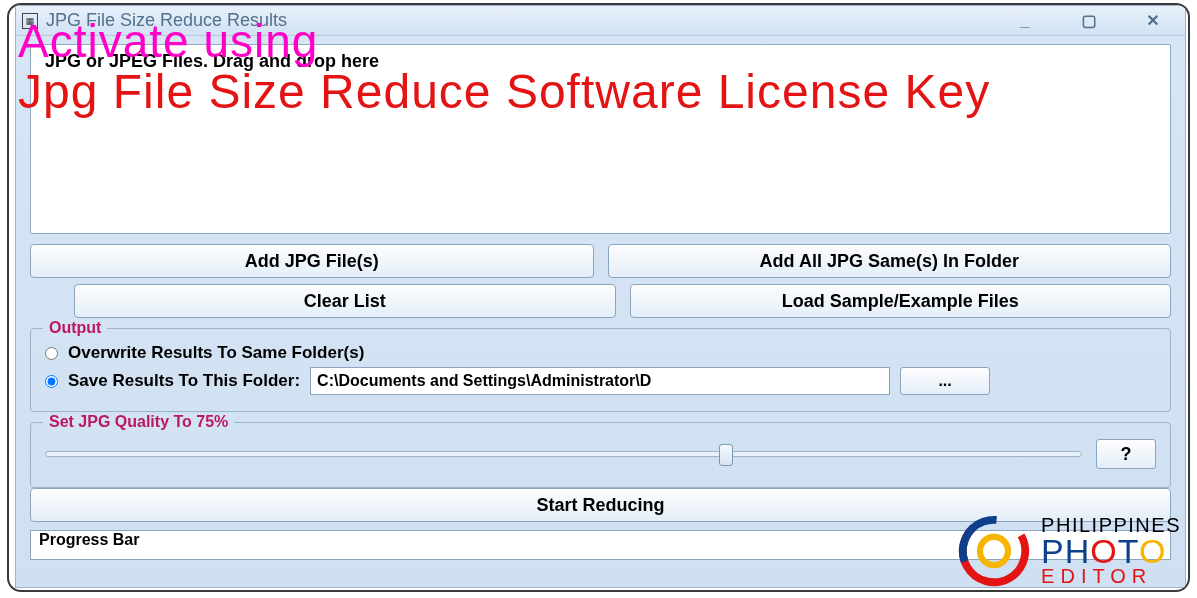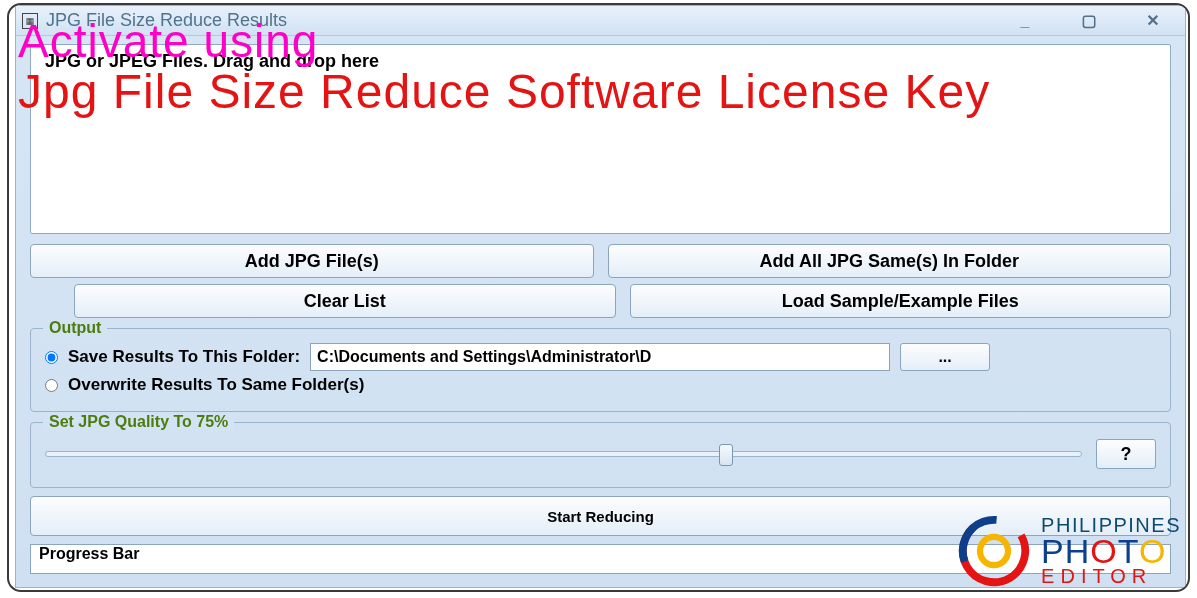--- a/index.html
+++ b/index.html
@@ -76,21 +76,21 @@
       border-radius: 4px;
       margin-top: 10px;
       padding: 10px 14px 12px;
       position: relative;
     }
     .legend {
       position: absolute;
       top: -10px; left: 12px;
       background: #d3e3f3;
       padding: 0 6px;
-      color: #4d7c0f;
+      color: #be185d;
       font-weight: bold;
       font-size: 16px;
     }
 
     .radio-row { display: flex; align-items: center; gap: 10px; margin: 4px 0; }
     .radio-row label { font-weight: bold; font-size: 17px; }
     .radio-row input[type=text] {
       height: 28px;
       width: 580px;
       padding: 2px 6px;
@@ -132,27 +132,27 @@
       border: 1px solid #8aa5bd;
       border-radius: 3px;
       font-weight: bold;
       font-size: 18px;
       display: flex; align-items: center; justify-content: center;
       cursor: pointer;
     }
 
     .start-btn {
       width: 100%;
-      height: 40px;
-      margin-top: 8px;
+      height: 34px;
+      margin-top: 0;
       background: linear-gradient(#fdfdfe, #e4eef8);
       border: 1px solid #8aa5bd;
       border-radius: 4px;
       font-weight: bold;
-      font-size: 15px;
+      font-size: 18px;
       display: flex; align-items: center; justify-content: center;
       cursor: pointer;
     }
 
     .progress {
       width: 100%;
       height: 30px;
       margin-top: 8px;
       background: #fff;
       border: 1px solid #8aa5bd;
@@ -183,21 +183,21 @@
       position: absolute;
       right: 16px; bottom: 8px;
       display: flex; align-items: center; gap: 8px;
     }
     .wm-circle {
       width: 78px; height: 78px;
       position: relative;
     }
     .wm-circle svg { width: 100%; height: 100%; }
     .wm-text { line-height: 0.95; font-family: Impact, "Arial Black", sans-serif; }
-    .wm-line1 { color: #0c4a6e; font-size: 20px; letter-spacing: 1.5px; }
+    .wm-line1 { color: #000000; font-size: 20px; letter-spacing: 1.5px; }
     .wm-line2 { color: #0d3f8a; font-size: 34px; letter-spacing: 1px; }
     .wm-line2 .o1 { color: #e41414; }
     .wm-line2 .o2 { color: #f7b500; }
     .wm-line3 { color: #e41414; font-size: 20px; letter-spacing: 6px; }
   </style>
 </head>
 <body>
 
 <div class="frame">
   <div class="window">
@@ -223,28 +223,28 @@
         <div class="btn">Add All JPG Same(s) In Folder</div>
       </div>
       <div class="btn-row2">
         <div class="btn">Clear List</div>
         <div class="btn">Load Sample/Example Files</div>
       </div>
 
       <div class="fieldset">
         <div class="legend">Output</div>
         <div class="radio-row">
+          <input type="radio" name="out" style="">
+          <label>Overwrite Results To Same Folder(s)</label>
+        </div>
+        <div class="radio-row">
           <input type="radio" name="out" checked="" style="">
           <label>Save Results To This Folder:</label>
           <input type="text" value="C:\Documents and Settings\Administrator\D" style="">
           <div class="browse-btn">...</div>
-        </div>
-        <div class="radio-row">
-          <input type="radio" name="out" style="">
-          <label>Overwrite Results To Same Folder(s)</label>
         </div>
       </div>
 
       <div class="fieldset">
         <div class="legend">Set JPG Quality To 75%</div>
         <div class="quality-row">
           <div class="slider-track">
             <div class="slider-thumb" style="left:65%"></div>
           </div>
           <div class="help-btn">?</div>

